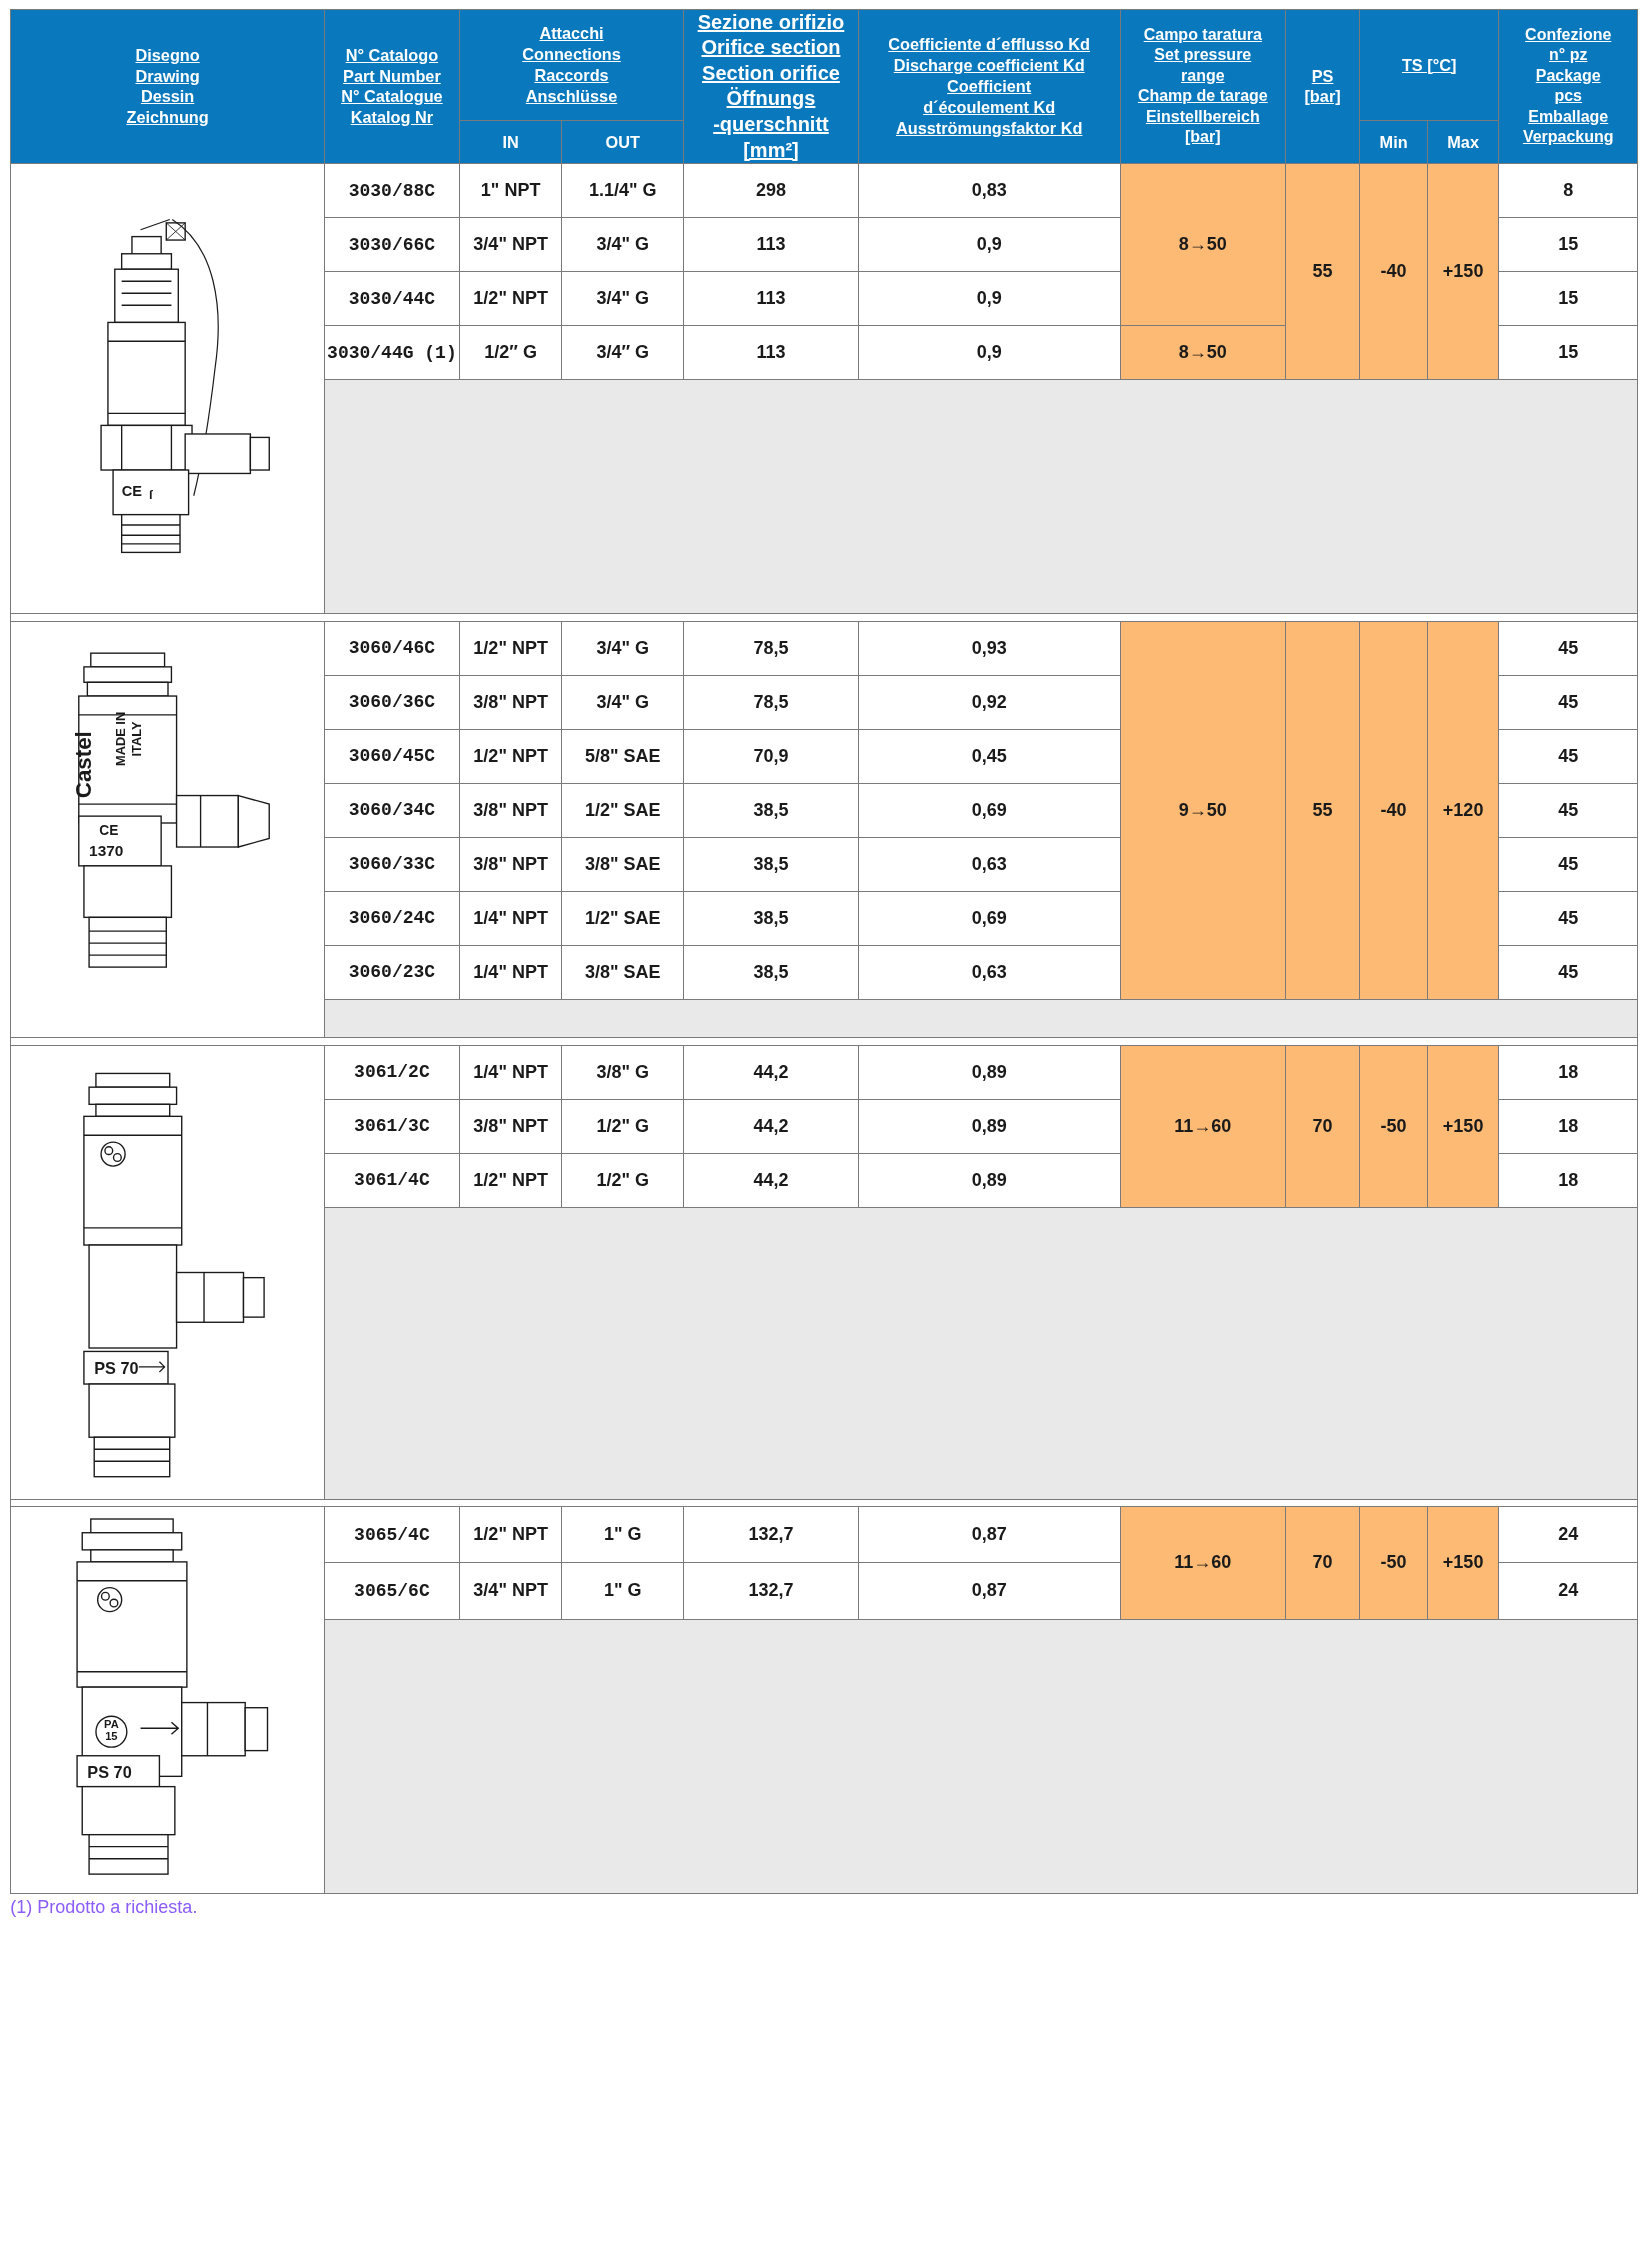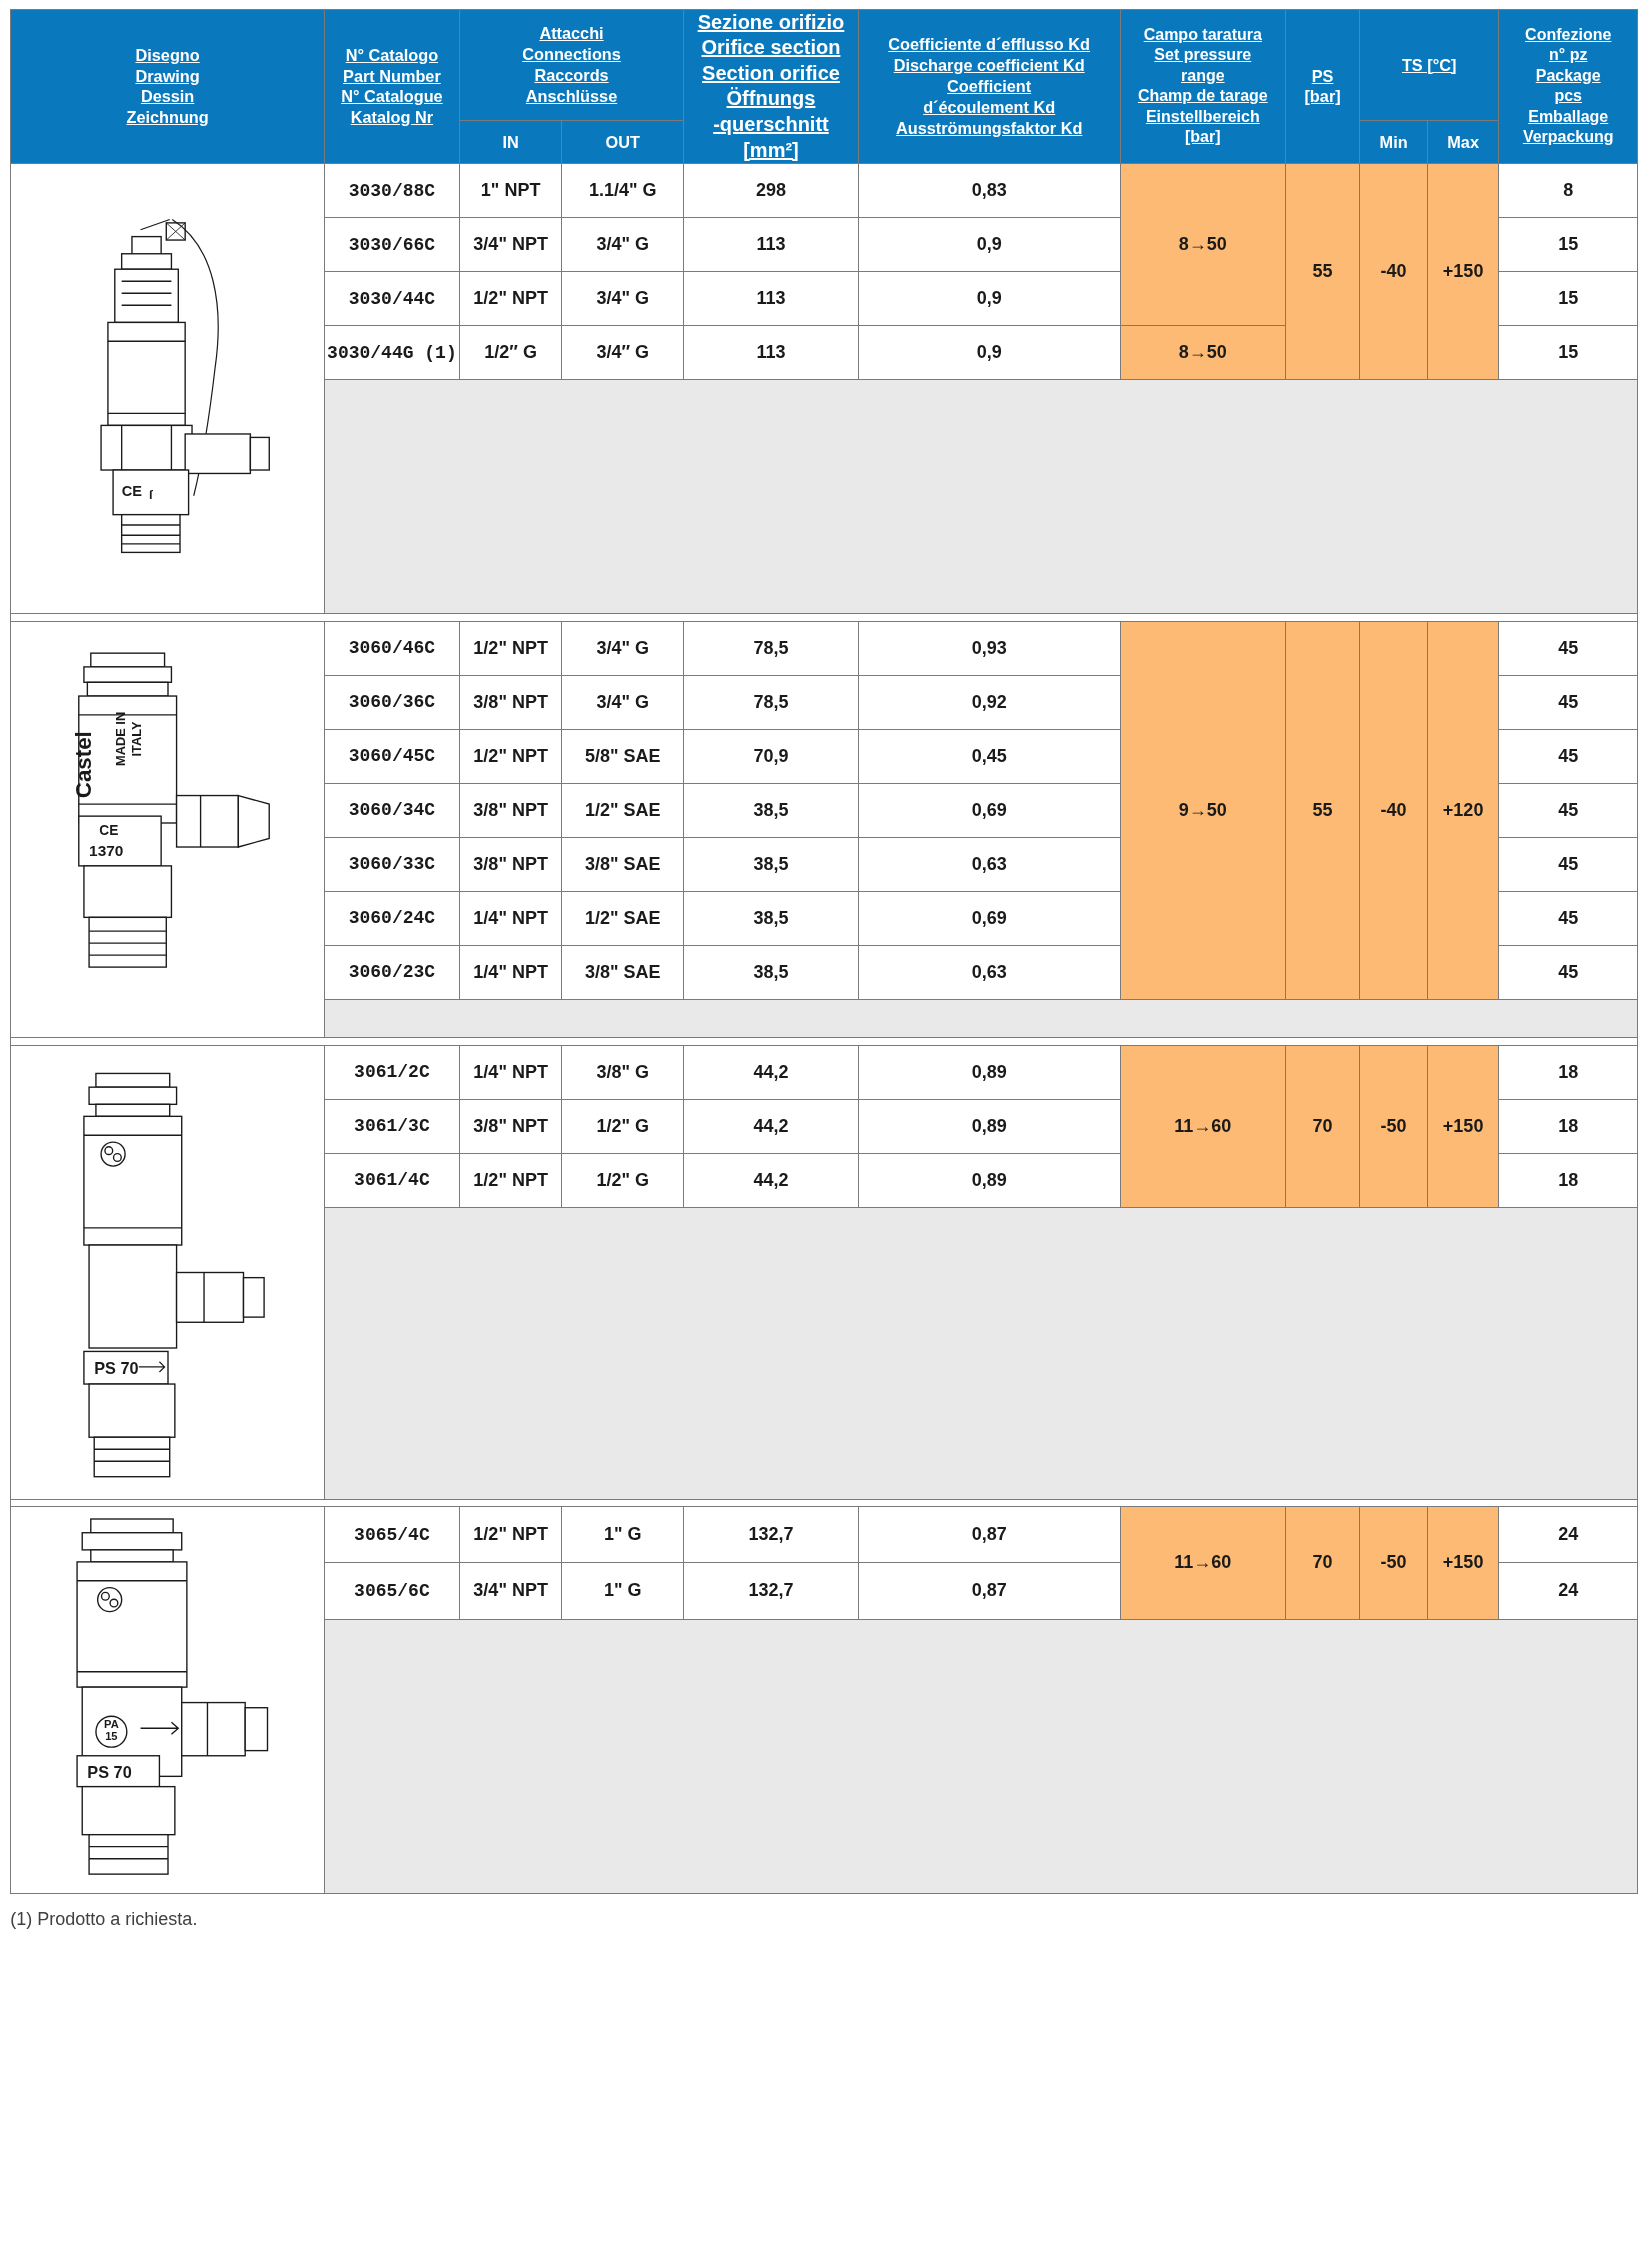--- a/index.html
+++ b/index.html
@@ -65,24 +65,23 @@
     background: #ffffff;
     height: 7.7px;
     border-left: 0.9px solid #7a7a7a;
     border-right: 0.9px solid #7a7a7a;
     border-top: 0.9px solid #7a7a7a;
     border-bottom: 0.9px solid #7a7a7a;
   }
 
   
   .notes {
-    margin-top: 12px;
     font-size: 18px;
     line-height: 1.45;
-    color: #404040;
+    color: #8b5cf6;
   }
   .notes div { white-space: pre; }
 
   
   svg.dwg { display: block; margin: 0 auto; }
 </style>
 </head>
 <body>
 
 <div class="page">

